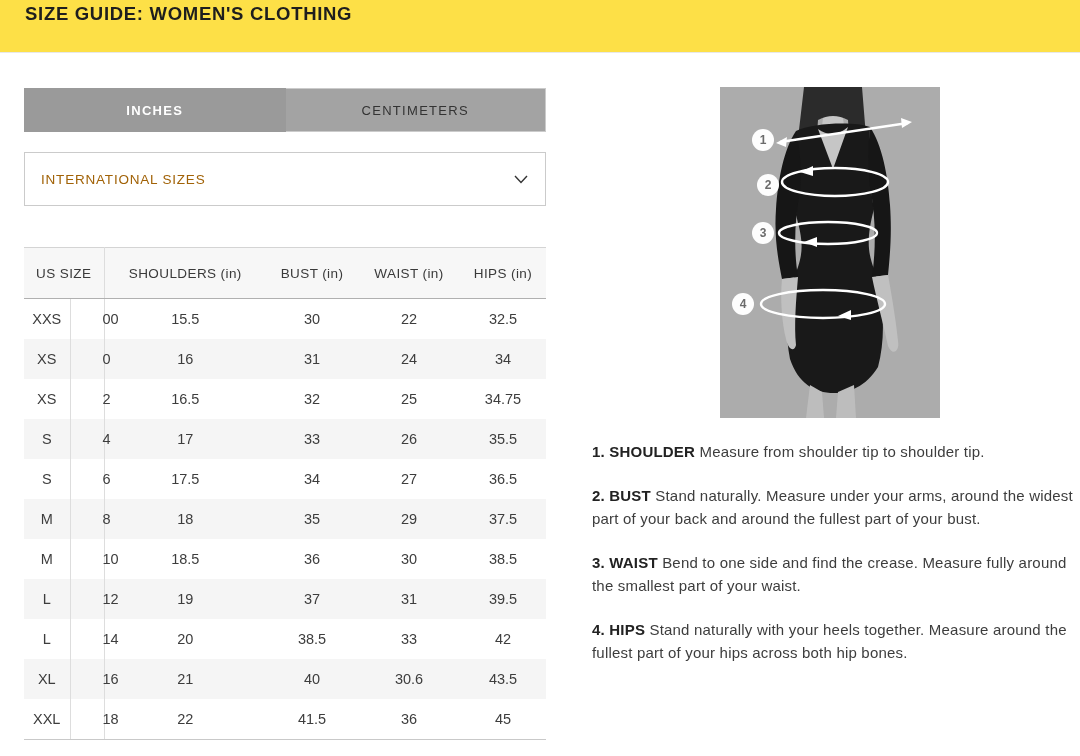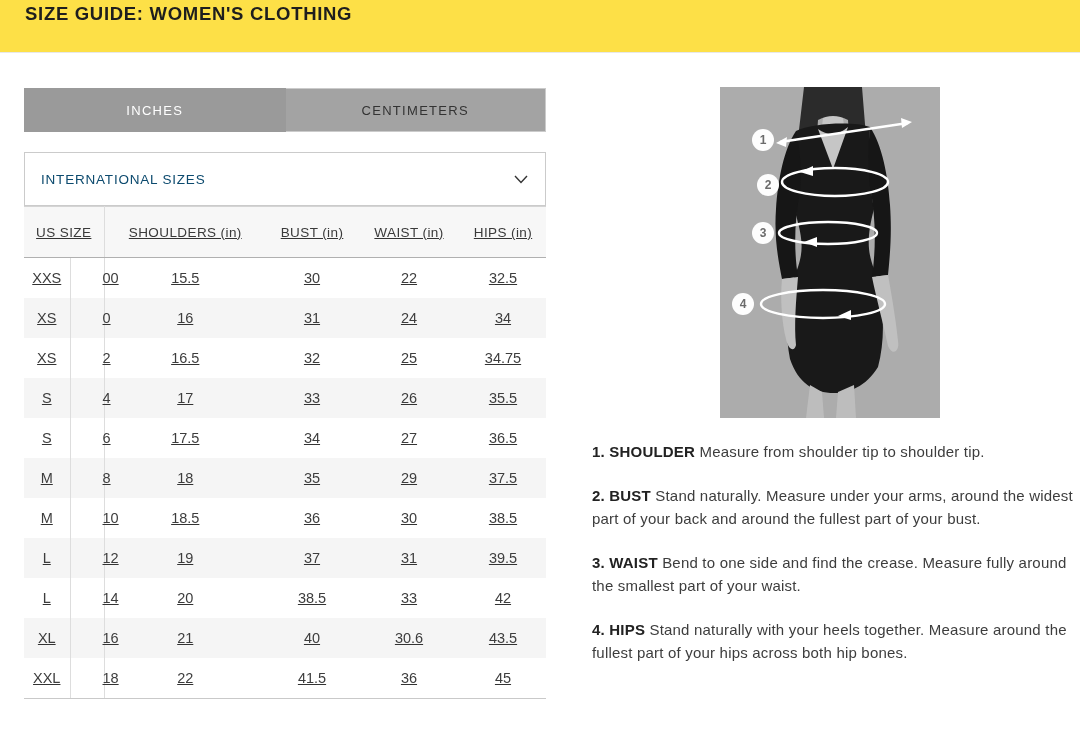--- a/index.html
+++ b/index.html
@@ -15,30 +15,30 @@
     border-bottom:1px solid #e8e8e8; background:#fde047; }
   .page-title { position:absolute; left:25px; top:3px; font-size:18.5px;
     font-weight:bold; letter-spacing:.7px; color:#1e1e1e; }
 
   
   .left-col { position:absolute; left:24px; top:88px; width:522px; }
 
   .tabs { display:flex; height:44px; }
   .tab { flex:1; display:flex; align-items:center; justify-content:center;
     font-size:13px; letter-spacing:1.3px; box-sizing:border-box; cursor:pointer; }
-  .tab.active { background:#9a9a9a; color:#ffffff; border:1px solid #9a9a9a; }
+  .tab.active { background:#9a9a9a; color:#ffffff; border:1px solid #9a9a9a;font-weight:bold; }
   .tab.inactive { background:#a3a3a3; color:#333; border:1px solid #cbcbcb; border-left:none; }
 
   .dropdown { margin-top:20px; height:54px; border:1px solid #cbcbcb; background:#fff;
     display:flex; align-items:center; justify-content:space-between;
     padding:0 17px 0 16px; box-sizing:border-box; cursor:pointer; }
-  .dropdown-label { font-size:13.5px; letter-spacing:.8px; color:#0c4a6e; }
+  .dropdown-label { font-size:13.5px; letter-spacing:.8px; color:#a16207; }
   .chevron { width:14px; height:9px; display:block; }
 
-  table.size-table { width:522px; border-collapse:collapse; table-layout:fixed;text-decoration:underline; }
+  table.size-table { margin-top:41px; width:522px; border-collapse:collapse; table-layout:fixed; }
   .size-table th { background:#f7f7f7; height:48px; font-size:13.5px; font-weight:normal;
     color:#3a3a3a; letter-spacing:.4px; text-align:center;
     border-top:1px solid #d4d4d4; border-bottom:1px solid #b0b0b0; }
   .size-table th.us-size { border-right:1px solid #dddddd; }
   .size-table td { height:38px; text-align:center; font-size:14.5px; color:#3d3d3d; }
   .size-table tbody tr.alt { background:#f5f5f5; }
   .size-table td.col-letter { border-right:1px solid #dddddd; }
   .size-table td.col-num    { border-right:1px solid #dddddd;padding-left:32px; }
   .size-table tbody tr:last-child td { border-bottom:1px solid #c9c9c9; }
   .w-letter{width:46px;} .w-num{width:34px;} .w-shoulders{width:162px;}

